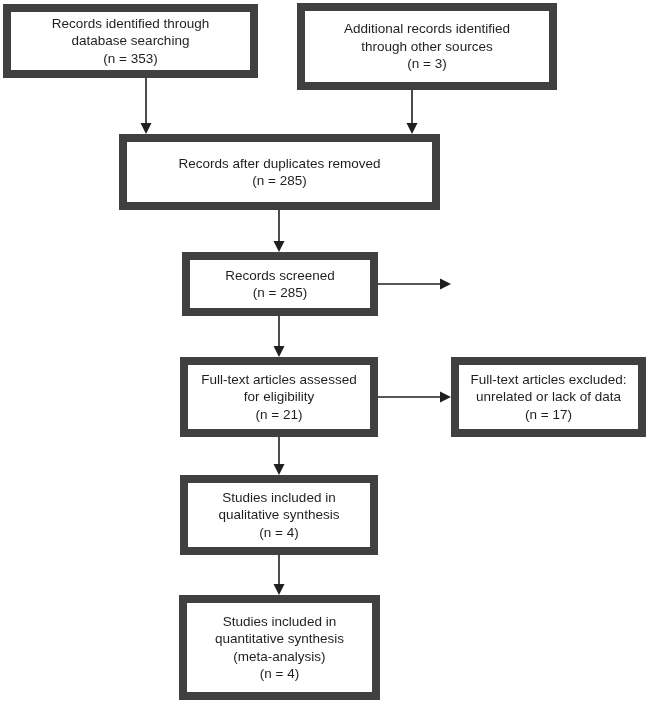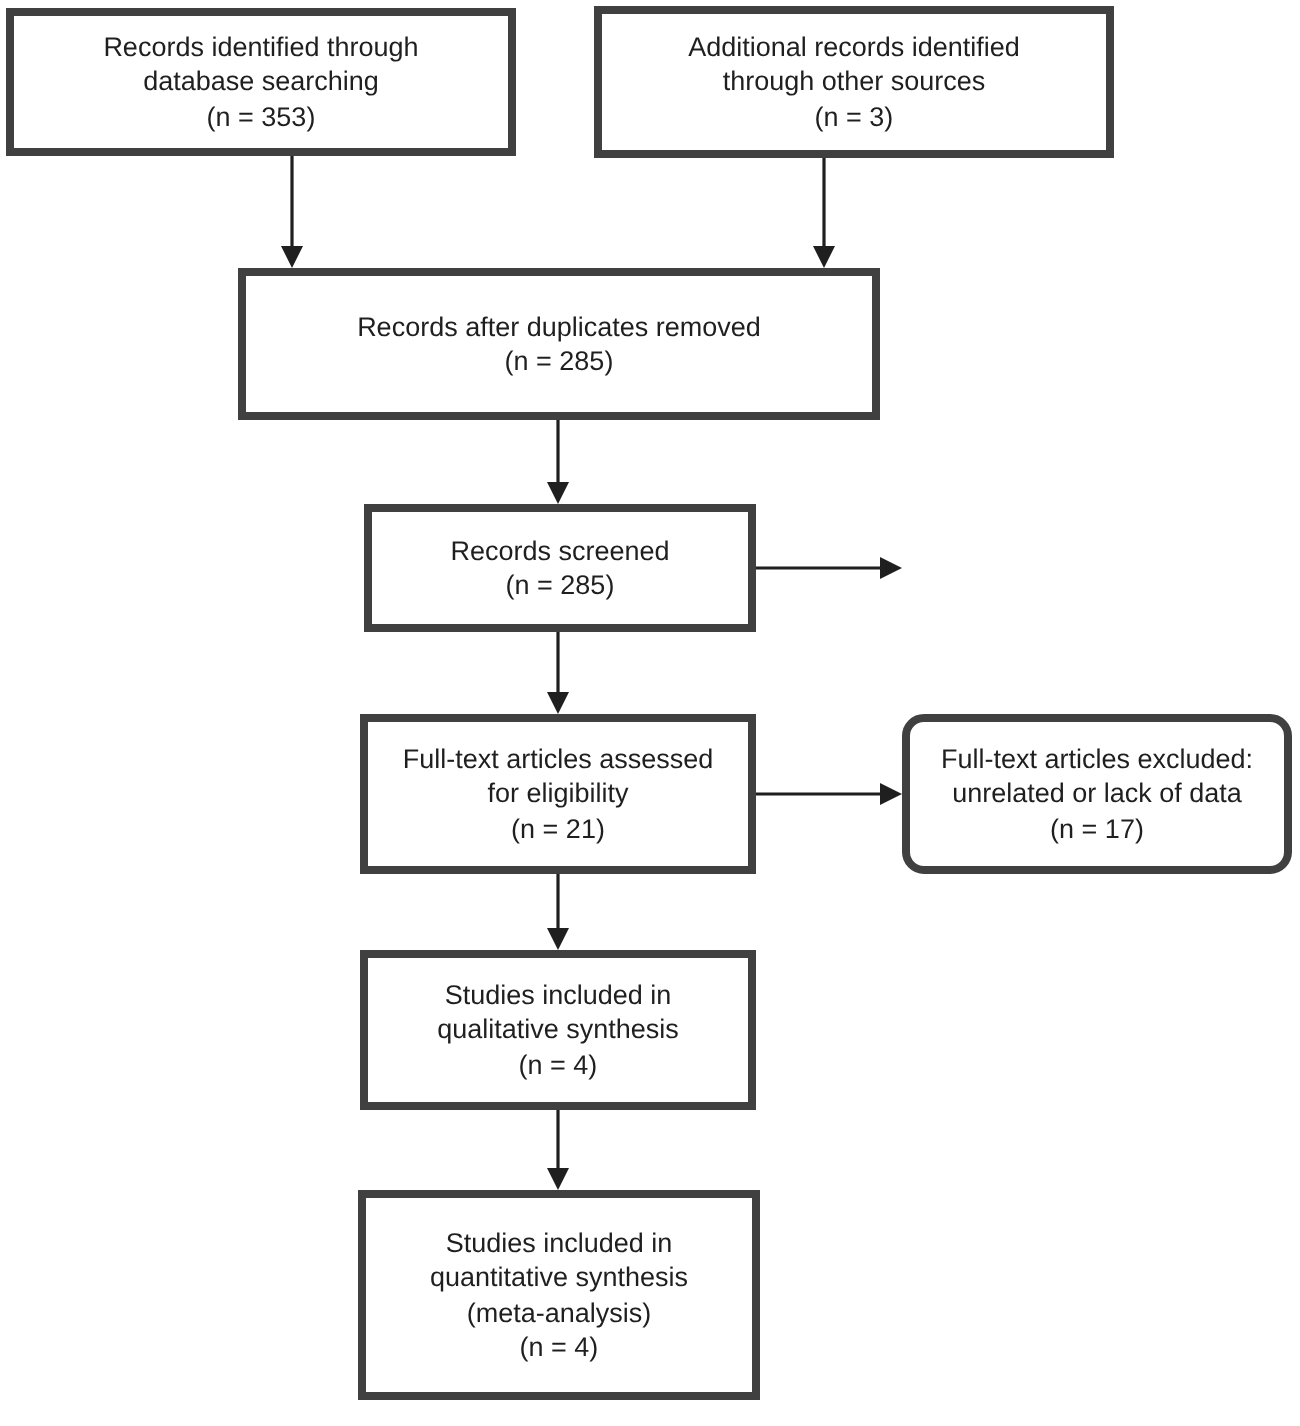--- a/index.html
+++ b/index.html
@@ -19,40 +19,40 @@
     position: absolute;
     left: 0;
     top: 0;
     width: 650px;
     height: 713px;
     pointer-events: none;
   }
   .flow-box {
     position: absolute;
     box-sizing: border-box;
-    border: 4px solid #404040;
+    border: 8px solid #404040;
     background: #ffffff;
     display: flex;
     align-items: center;
     justify-content: center;
     text-align: center;
     color: #1f1f1f;
     font-size: 13.5px;
     line-height: 17.5px;
   }
   .flow-box .box-text {
     white-space: pre;
   }
   .b1 { left: 3px;   top: 4px;   width: 255px; height: 74px; }
-  .b2 { left: 297px; top: 3px;   width: 260px; height: 76px; }
+  .b2 { left: 297px; top: 3px;   width: 260px; height: 87px; }
   .b3 { left: 119px; top: 134px; width: 321px; height: 76px; }
   .b4 { left: 182px; top: 252px; width: 196px; height: 64px; }
   .b5 { left: 451px; top: 251px; width: 195px; height: 66px; }
   .b6 { left: 180px; top: 357px; width: 198px; height: 80px; }
-  .b7 { left: 451px; top: 357px; width: 195px; height: 80px; border-radius: 11px; }
+  .b7 { left: 451px; top: 357px; width: 195px; height: 80px; }
   .b8 { left: 180px; top: 475px; width: 198px; height: 80px; }
   .b9 { left: 179px; top: 595px; width: 201px; height: 105px; }
   .arrow-line {
     stroke: #1f1f1f;
     stroke-width: 1.6;
   }
   .arrow-head {
     fill: #1f1f1f;
     stroke: none;
   }

